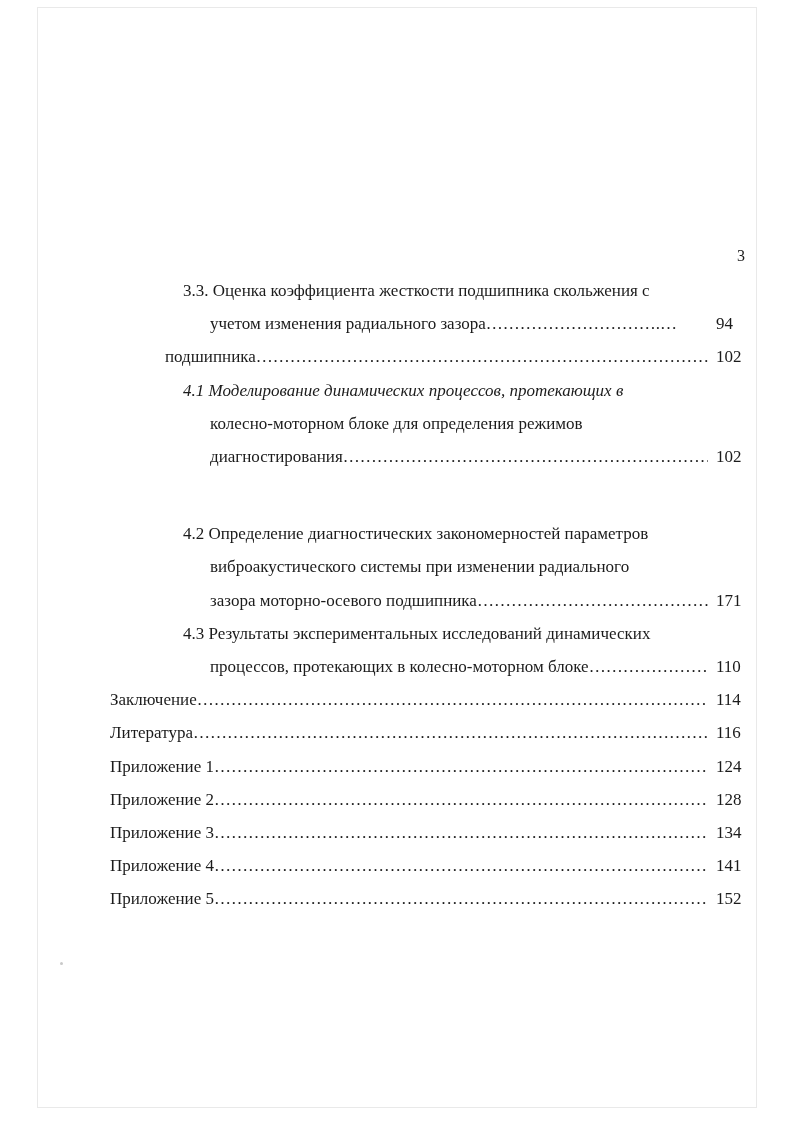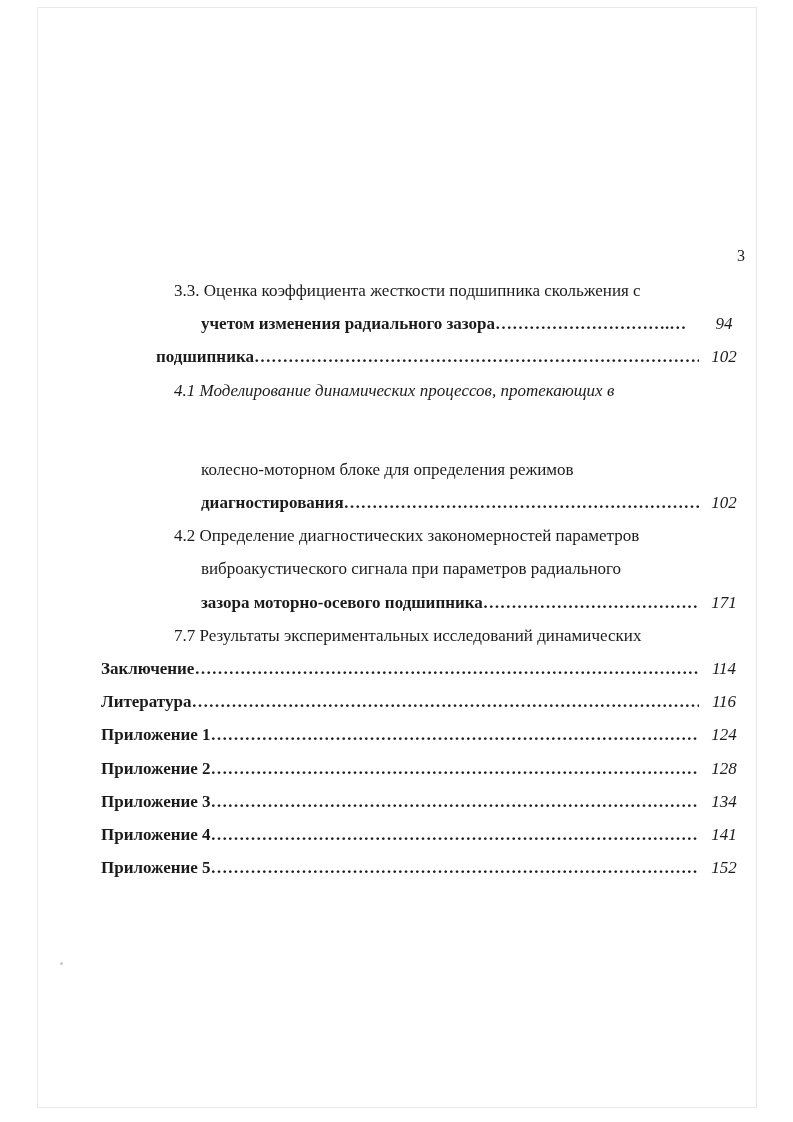--- a/index.html
+++ b/index.html
@@ -40,44 +40,42 @@
     position: absolute;
     top: 247px;
     left: 105px;
     width: 640px;
     text-align: right;
     font-size: 16px;
   }
   .toc {
     position: absolute;
     top: 274px;
-    left: 101px;
+    left: 110px;
     width: 640px;
   }
   .toc-entry { }
   .toc-line {
     line-height: 33.2px;
     white-space: nowrap;
   }
   .toc-line.last {
     display: flex;
     align-items: baseline;
   }
   .toc-line.last .toc-text {
     flex: 1 1 auto;
     min-width: 0;
     overflow: hidden;
-    font-weight: bold;
   }
   .toc-page {
     flex: 0 0 auto;
     min-width: 34px;
     margin-left: 8px;
-    text-align: center;
-    font-style: italic;
+    text-align: left;
   }
 </style>
 </head>
 <body>
 
 <div class="page">
   <div class="scan-frame"></div>
   <div class="scan-artifact-dot"></div>
 
   <div class="page-number-top">3</div>
@@ -92,36 +90,40 @@
           </div>
         </div>
         <div class="toc-entry">
           <div class="toc-line last" style="padding-left: 55px;">
             <span class="toc-text">подшипника…………………………………………………………………………………</span>
             <span class="toc-page">102</span>
           </div>
         </div>
         <div class="toc-entry">
           <div class="toc-line" style="padding-left: 73px; font-style: italic;"><span class="toc-text">4.1 Моделирование динамических процессов, протекающих в</span></div>
-          <div class="toc-line" style="padding-left: 100px; margin-top: 46px;"><span class="toc-text">колесно-моторном блоке для определения режимов</span></div>
+          <div class="toc-line" style="padding-left: 100px;"><span class="toc-text">колесно-моторном блоке для определения режимов</span></div>
           <div class="toc-line last" style="padding-left: 100px;">
             <span class="toc-text">диагностирования………………………………………………………………………</span>
             <span class="toc-page">102</span>
           </div>
         </div>
         <div class="toc-entry">
-          <div class="toc-line" style="padding-left: 73px;"><span class="toc-text">4.2 Определение диагностических закономерностей параметров</span></div>
-          <div class="toc-line" style="padding-left: 100px;"><span class="toc-text">виброакустического сигнала при параметров радиального</span></div>
+          <div class="toc-line" style="padding-left: 73px; margin-top: 44px;"><span class="toc-text">4.2 Определение диагностических закономерностей параметров</span></div>
+          <div class="toc-line" style="padding-left: 100px;"><span class="toc-text">виброакустического системы при изменении радиального</span></div>
           <div class="toc-line last" style="padding-left: 100px;">
             <span class="toc-text">зазора моторно-осевого подшипника……………………………………..</span>
             <span class="toc-page">171</span>
           </div>
         </div>
         <div class="toc-entry">
-          <div class="toc-line" style="padding-left: 73px;"><span class="toc-text">7.7 Результаты экспериментальных исследований динамических</span></div>
+          <div class="toc-line" style="padding-left: 73px;"><span class="toc-text">4.3 Результаты экспериментальных исследований динамических</span></div>
+          <div class="toc-line last" style="padding-left: 100px;">
+            <span class="toc-text">процессов, протекающих в колесно-моторном блоке…………………</span>
+            <span class="toc-page">110</span>
+          </div>
         </div>
         <div class="toc-entry">
           <div class="toc-line last" style="padding-left: 0px;">
             <span class="toc-text">Заключение………………………………………………………………………………………</span>
             <span class="toc-page">114</span>
           </div>
         </div>
         <div class="toc-entry">
           <div class="toc-line last" style="padding-left: 0px;">
             <span class="toc-text">Литература…………………………………………………………………………………………</span>

